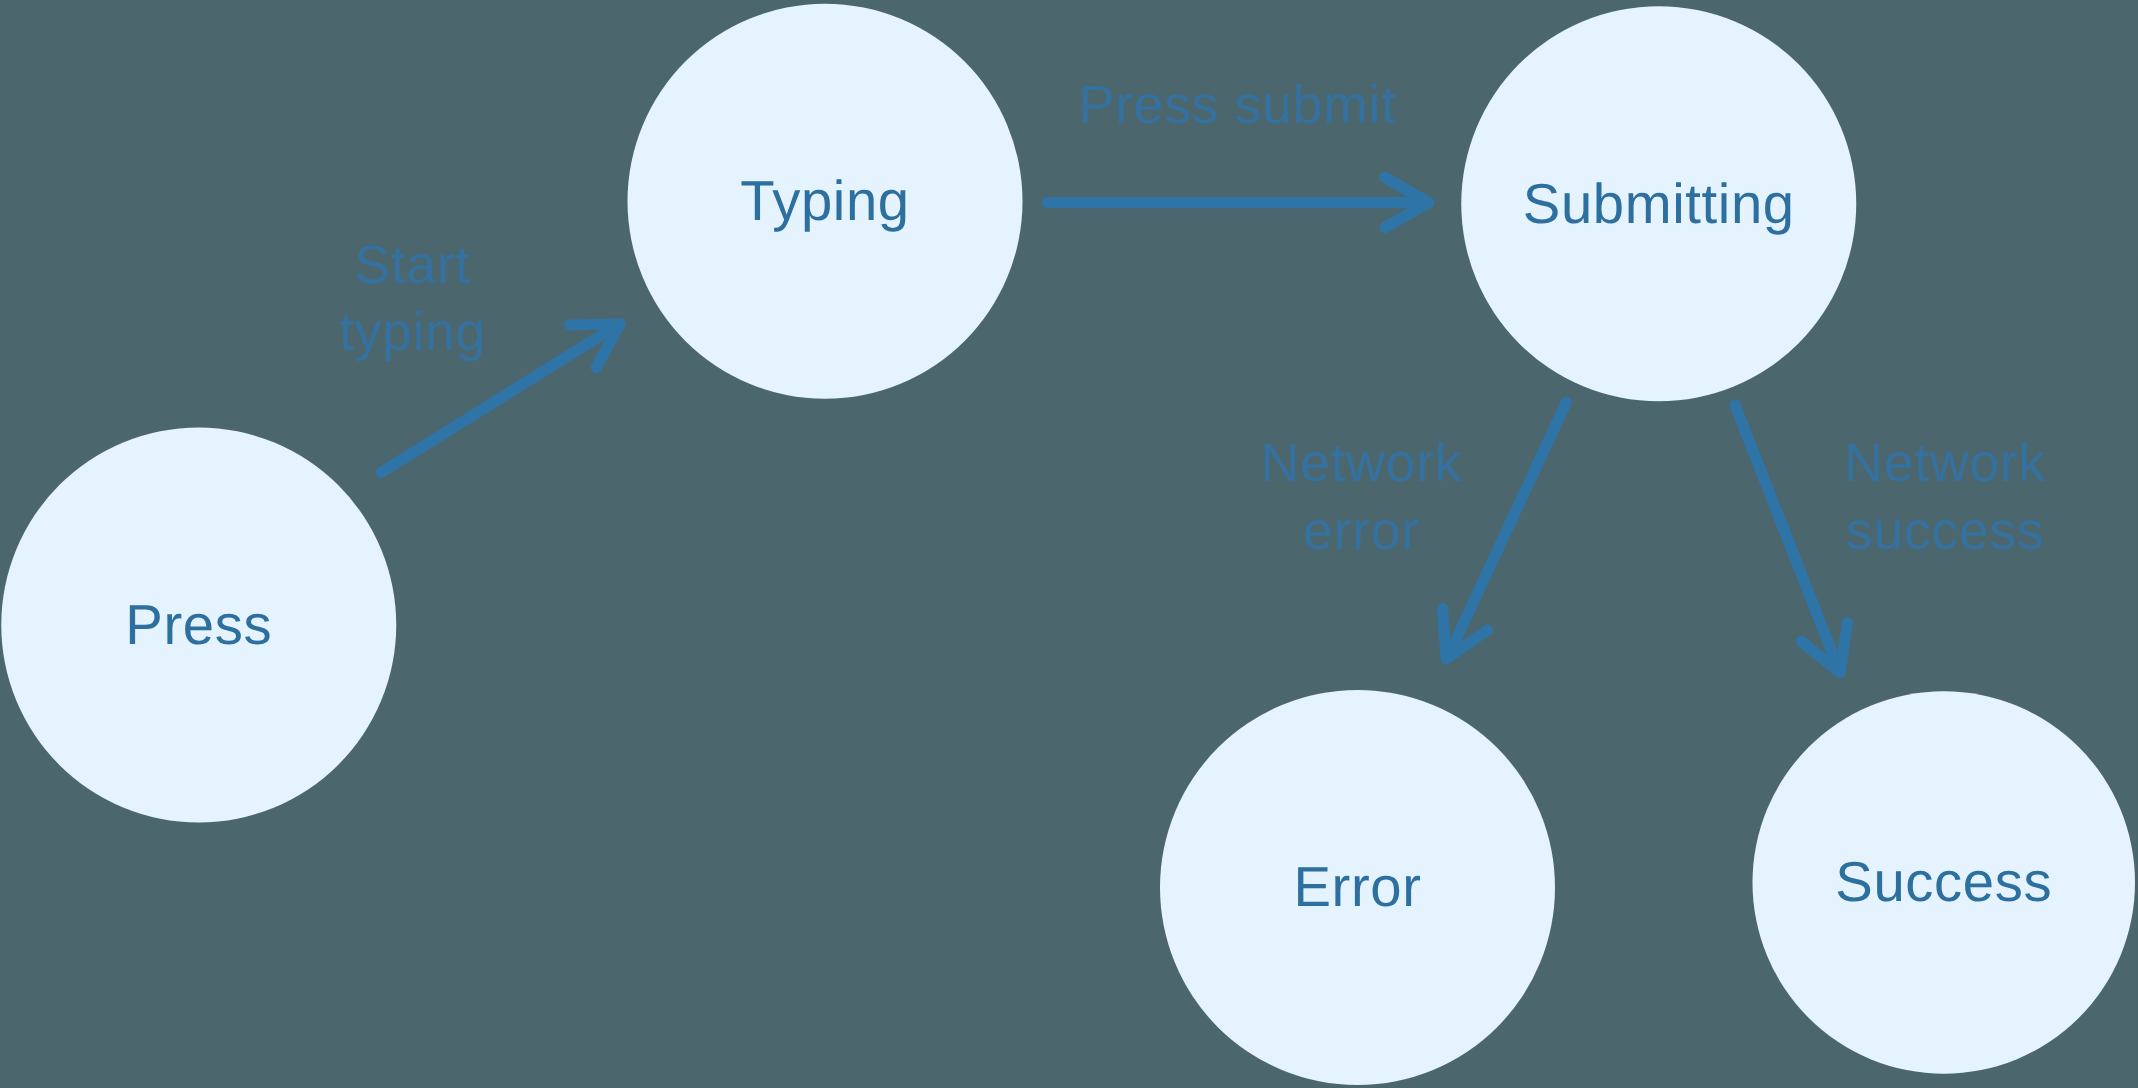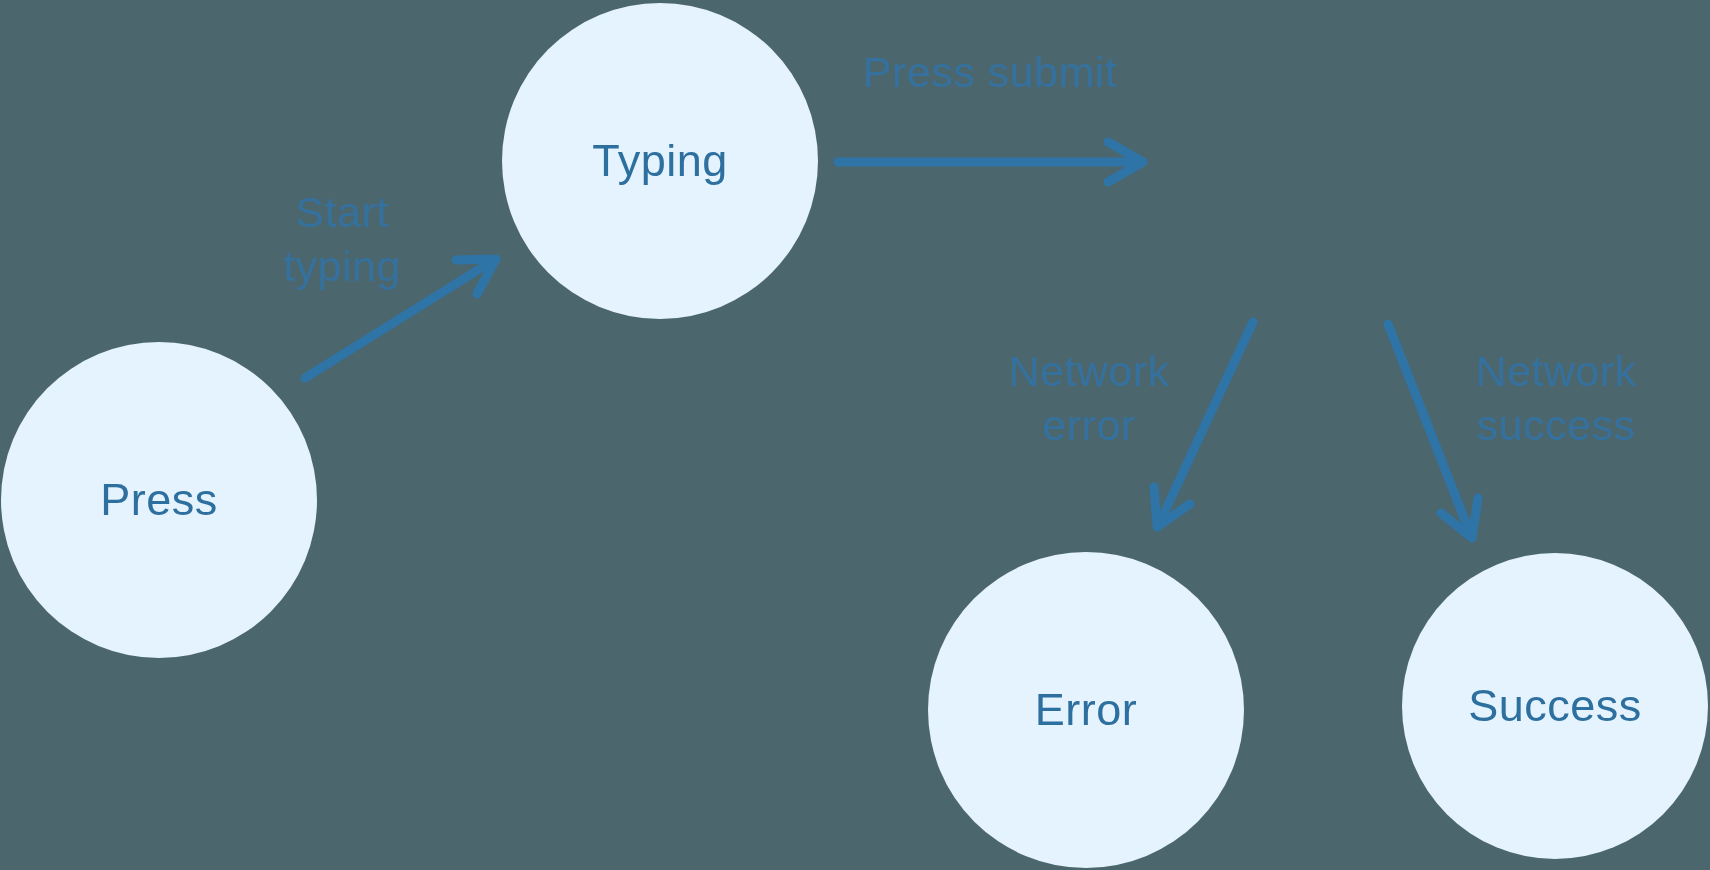--- a/index.html
+++ b/index.html
@@ -83,35 +83,38 @@
   </svg>
 
   <div class="node" style="left:159px; top:500px;">
     <span class="node-label">Press</span>
   </div>
 
   <div class="node" style="left:660px; top:161px;">
     <span class="node-label">Typing</span>
   </div>
 
+  <div class="node" style="left:1327px; top:163px;">
+    <span class="node-label">Submitting</span>
+  </div>
 
   <div class="node" style="left:1086px; top:710px;">
     <span class="node-label">Error</span>
   </div>
 
   <div class="node node--success" style="left:1555px; top:706px;">
     <span class="node-label">Success</span>
   </div>
 
-  <div class="edge-label" style="left:330px; top:239px;margin-left:12px;">
+  <div class="edge-label" style="left:330px; top:239px;">
     <div>Start</div>
     <div>typing</div>
   </div>
 
-  <div class="edge-label" style="left:990px; top:72px;">
+  <div class="edge-label" style="left:990px; top:84px;">
     <div>Press submit</div>
   </div>
 
   <div class="edge-label" style="left:1089px; top:398px;">
     <div>Network</div>
     <div>error</div>
   </div>
 
   <div class="edge-label" style="left:1556px; top:398px;">
     <div>Network</div>

